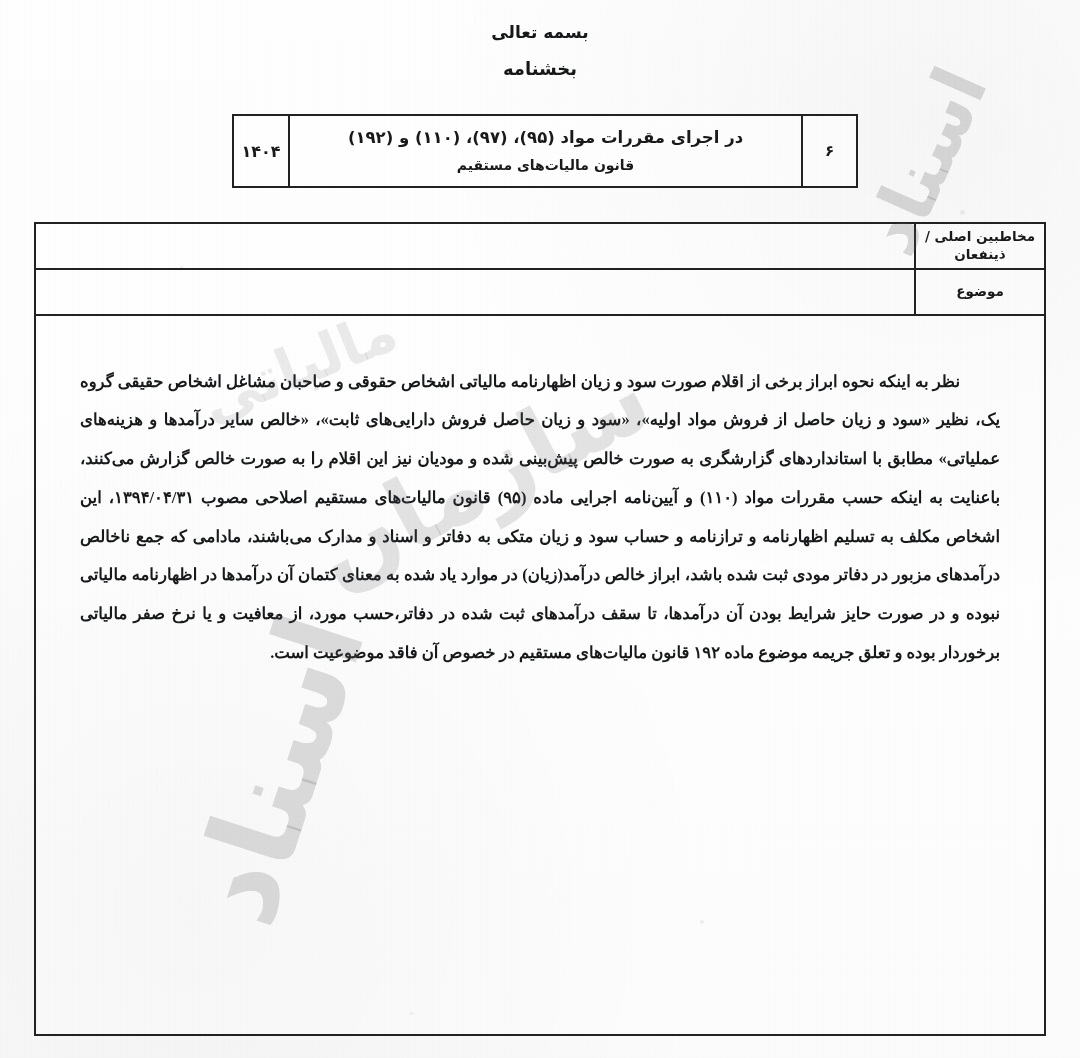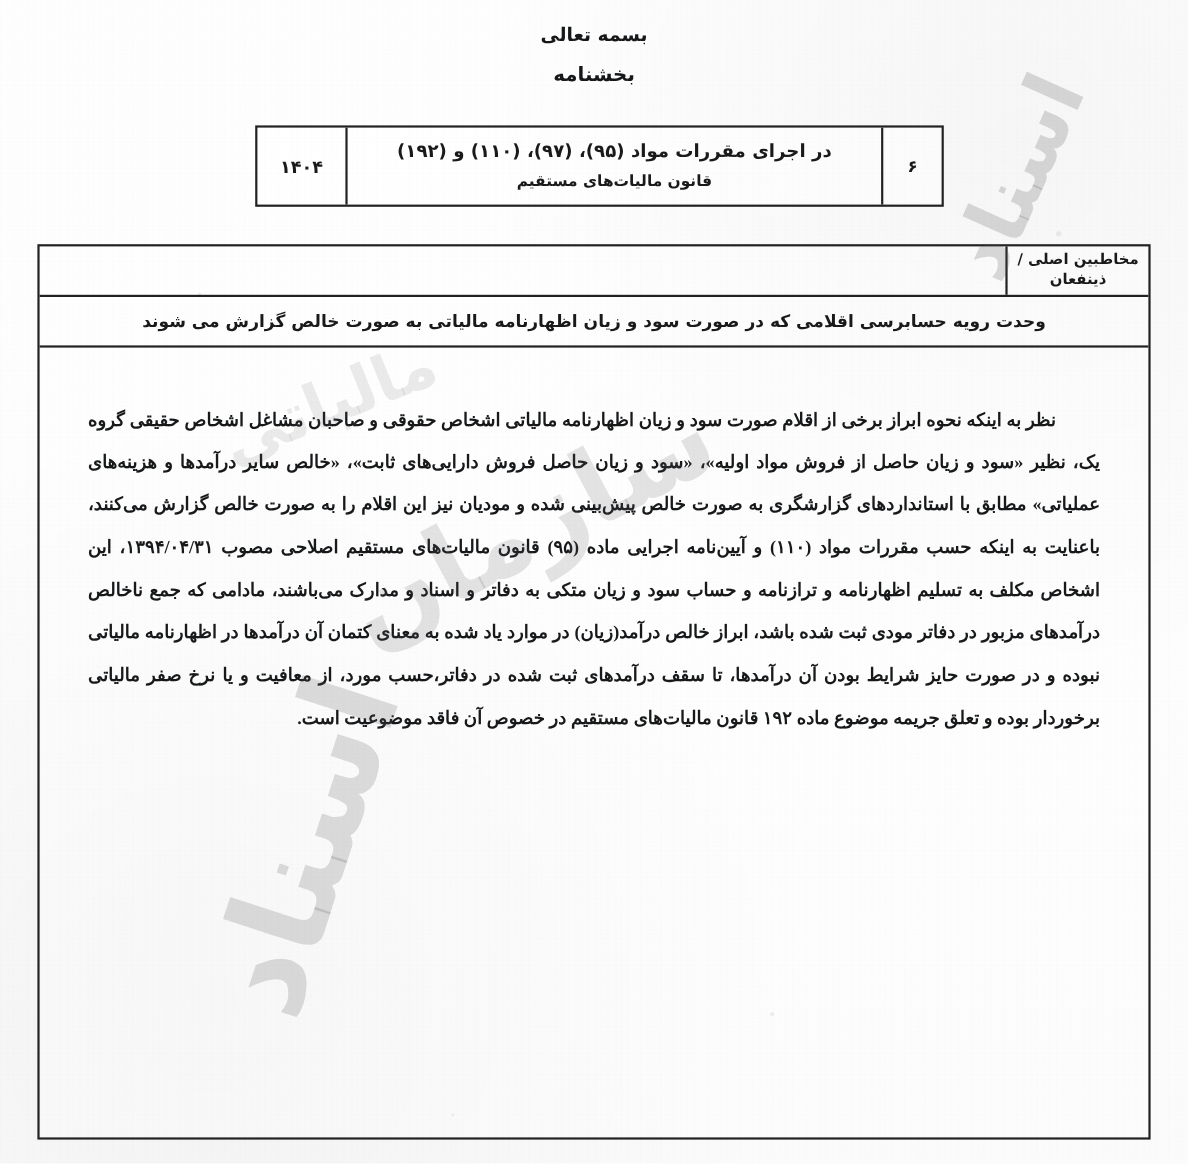--- a/index.html
+++ b/index.html
@@ -74,21 +74,21 @@
   }
   .ref-subject {
     flex: 1;
     flex-direction: column;
     padding: 4px 10px;
     line-height: 1.75;
   }
   .ref-subject .l1 { font-size: 16.5px; font-weight: bold; }
   .ref-subject .l2 { font-size: 14px;  font-weight: bold; }
   .ref-year {
-    width: 80px;
+    width: 54px;
     font-size: 16px;
     font-weight: bold;
   }
 
   
   .doc-frame {
     position: absolute;
     top: 222px;
     left: 34px;
     width: 1012px;
@@ -214,21 +214,21 @@
     <div class="ref-cell ref-year">۱۴۰۴</div>
   </div>
 
   <div class="doc-frame">
 
     <div class="meta-row">
       <div class="meta-label">مخاطبین اصلی / ذینفعان</div>
     </div>
 
     <div class="meta-row">
-      <div class="meta-value subject">وحدت رویه حسابرسی اقلامی که در صورت سود و زیان اظهارنامه مالیاتی به صورت خالص گزارش می شوند</div>
+      <div class="meta-label">موضوع</div>
     </div>
 
     <div class="body-wrap">
       <p class="body-text">نظر به اینکه نحوه ابراز برخی از اقلام صورت سود و زیان اظهارنامه مالیاتی اشخاص حقوقی و صاحبان مشاغل اشخاص حقیقی گروه یک، نظیر «سود و زیان حاصل از فروش مواد اولیه»، «سود و زیان حاصل فروش دارایی‌های ثابت»، «خالص سایر درآمدها و هزینه‌های عملیاتی» مطابق با استانداردهای گزارشگری به صورت خالص پیش‌بینی شده و مودیان نیز این اقلام را به صورت خالص گزارش می‌کنند، باعنایت به اینکه حسب مقررات مواد (۱۱۰) و آیین‌نامه اجرایی ماده (۹۵) قانون مالیات‌های مستقیم اصلاحی مصوب ۱۳۹۴/۰۴/۳۱، این اشخاص مکلف به تسلیم اظهارنامه و ترازنامه و حساب سود و زیان متکی به دفاتر و اسناد و مدارک می‌باشند، مادامی که جمع ناخالص درآمدهای مزبور در دفاتر مودی ثبت شده باشد، ابراز خالص درآمد(زیان) در موارد یاد شده به معنای کتمان آن درآمدها در اظهارنامه مالیاتی نبوده و در صورت حایز شرایط بودن آن درآمدها، تا سقف درآمدهای ثبت شده در دفاتر،حسب مورد، از معافیت و یا نرخ صفر مالیاتی برخوردار بوده و تعلق جریمه موضوع ماده ۱۹۲ قانون مالیات‌های مستقیم در خصوص آن فاقد موضوعیت است.</p>
     </div>
 
   </div>
 
   <div class="watermark" id="wm-top">اسناد</div>
   <div class="watermark" id="wm-stamp">مالیاتی</div>

